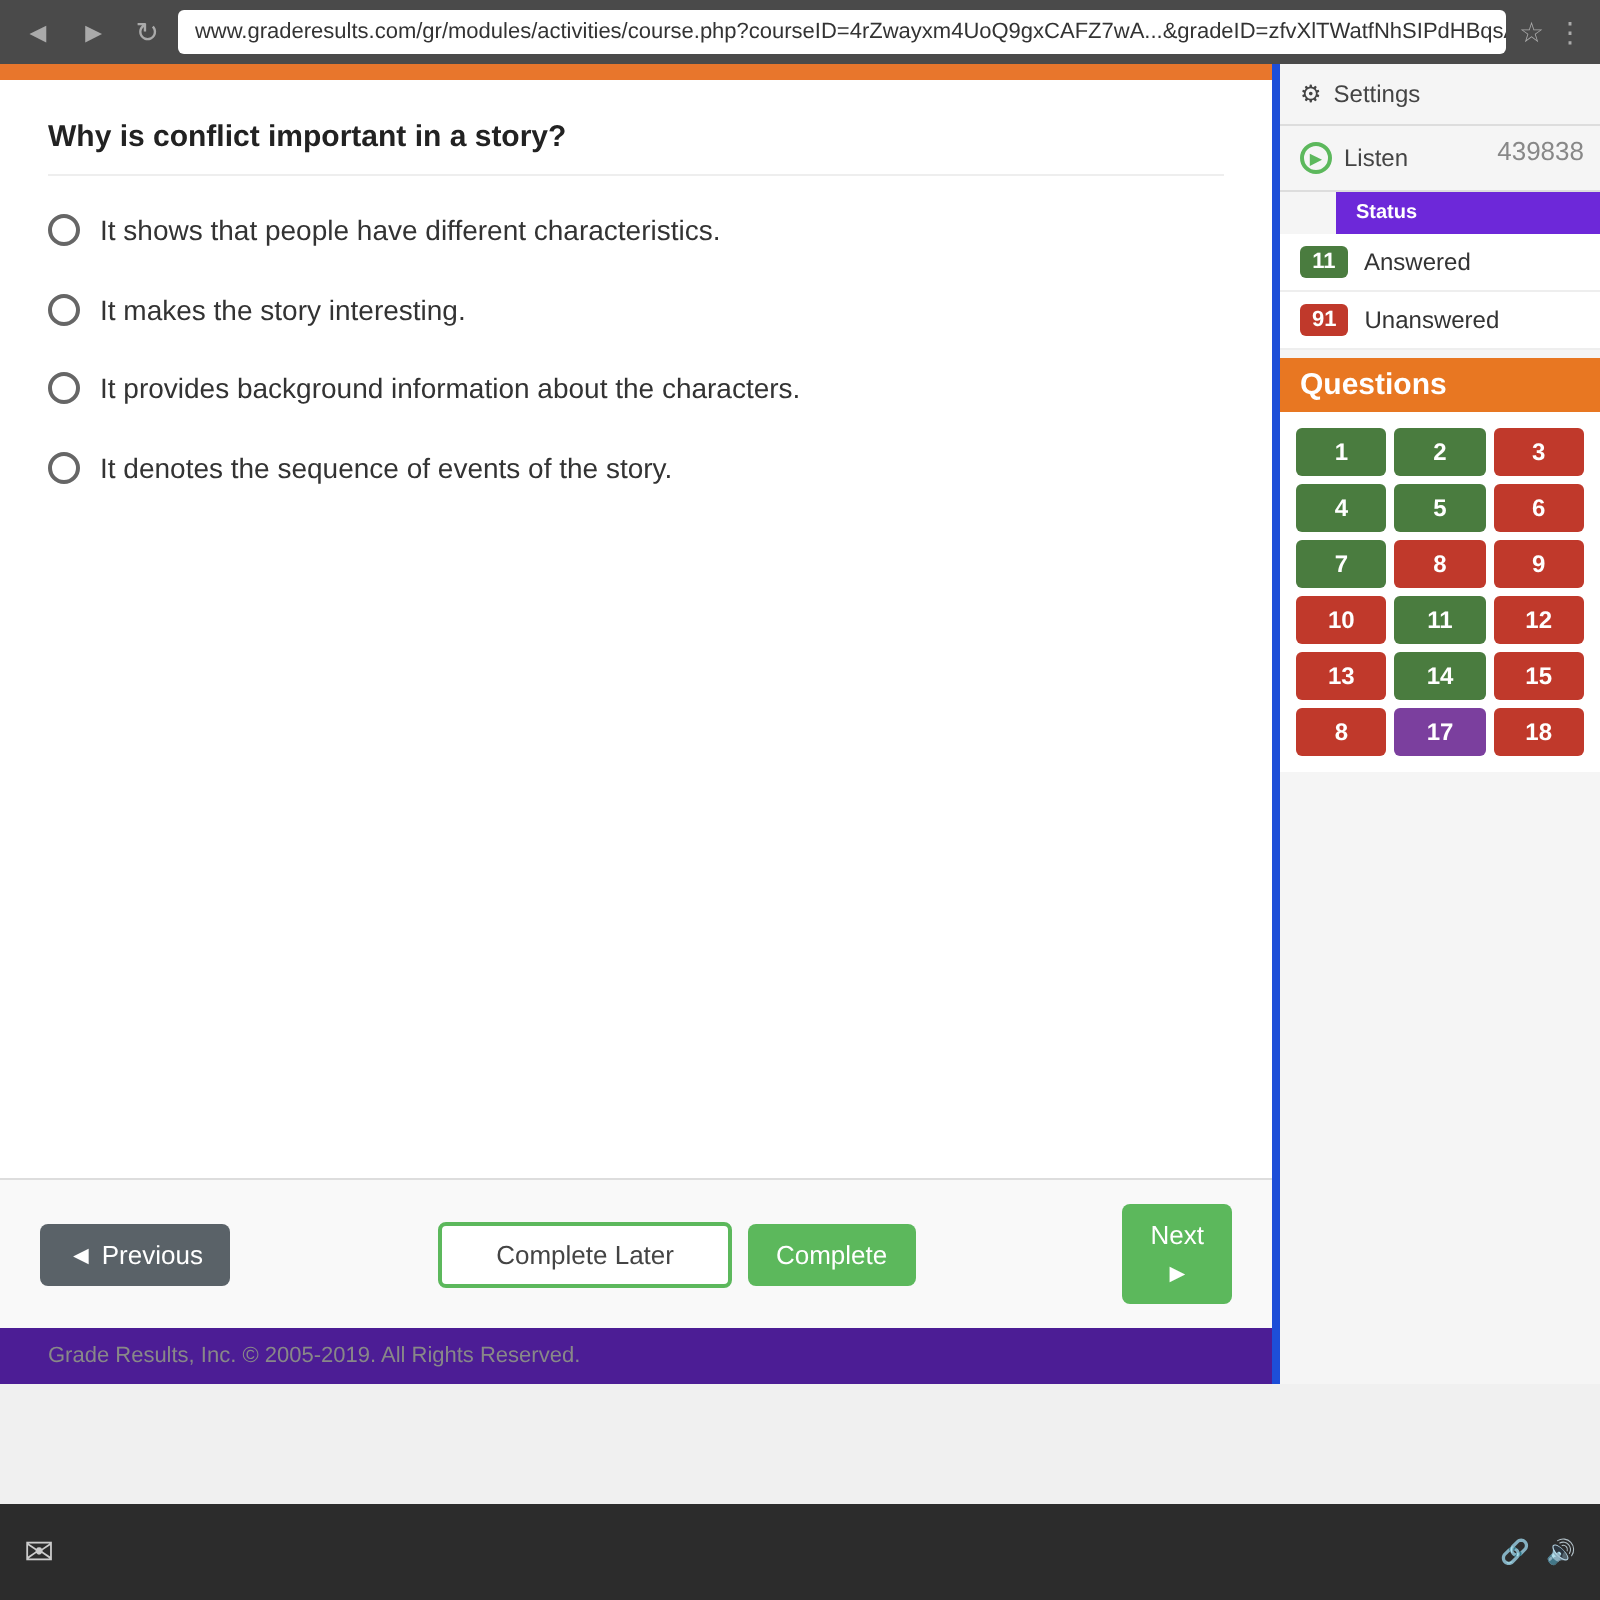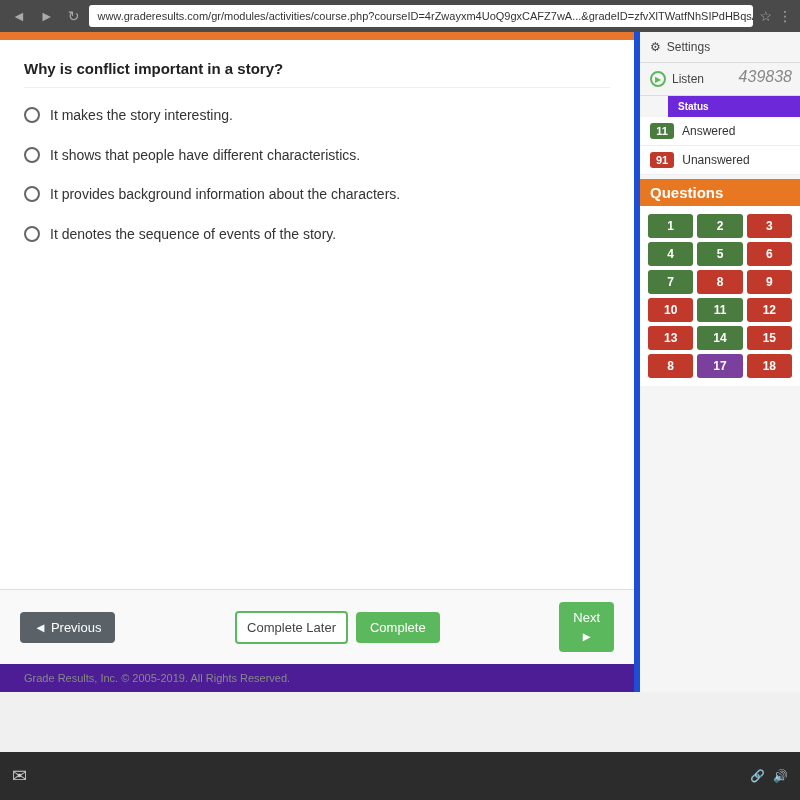--- a/index.html
+++ b/index.html
@@ -87,40 +87,39 @@
       gap: 6px;
       align-items: center;
       color: #aaa;
       font-size: 14px;
     }
     .acct-num {
       position: absolute;
       right: 8px;
       top: 68px;
       color: #888;
-      font-size: 16px;
-      font-style: italic;
+      font-size: 13px;
     }
 
     
     .content-area {
       display: flex;
       width: 800px;
       height: 660px;
       background: #e8e8e8;
     }
 
     
     .question-panel {
       flex: 1;
       background: #fff;
       padding: 0;
       display: flex;
       flex-direction: column;
-      border-right: 6px solid #1d4ed8;
+      border-right: 4px solid #1d4ed8;
       position: relative;
     }
 
     .orange-bar {
       height: 8px;
       background: #e8762c;
       width: 100%;
     }
 
     .question-body {
@@ -176,21 +175,21 @@
       font-size: 13px;
       cursor: pointer;
       display: flex;
       align-items: center;
       gap: 4px;
     }
     .btn-later {
       background: #fff;
       color: #444;
       border: 2px solid #5cb85c;
-      padding: 7px 10px;
+      padding: 7px 27px;
       border-radius: 4px;
       font-size: 13px;
       cursor: pointer;
     }
     .btn-complete {
       background: #5cb85c;
       color: #fff;
       border: none;
       padding: 8px 14px;
       border-radius: 4px;
@@ -338,25 +337,25 @@
 
   <div class="content-area">
 
     <div class="question-panel">
       <div class="orange-bar"></div>
       <div class="question-body">
         <div class="question-title">Why is conflict important in a story?</div>
 
         <div class="answer-option">
           <div class="radio-circle"></div>
-          <span class="answer-text">It makes the story interesting.</span>
+          <span class="answer-text">It shows that people have different characteristics.</span>
         </div>
         <div class="answer-option">
           <div class="radio-circle"></div>
-          <span class="answer-text">It shows that people have different characteristics.</span>
+          <span class="answer-text">It makes the story interesting.</span>
         </div>
         <div class="answer-option">
           <div class="radio-circle"></div>
           <span class="answer-text">It provides background information about the characters.</span>
         </div>
         <div class="answer-option">
           <div class="radio-circle"></div>
           <span class="answer-text">It denotes the sequence of events of the story.</span>
         </div>
       </div>

